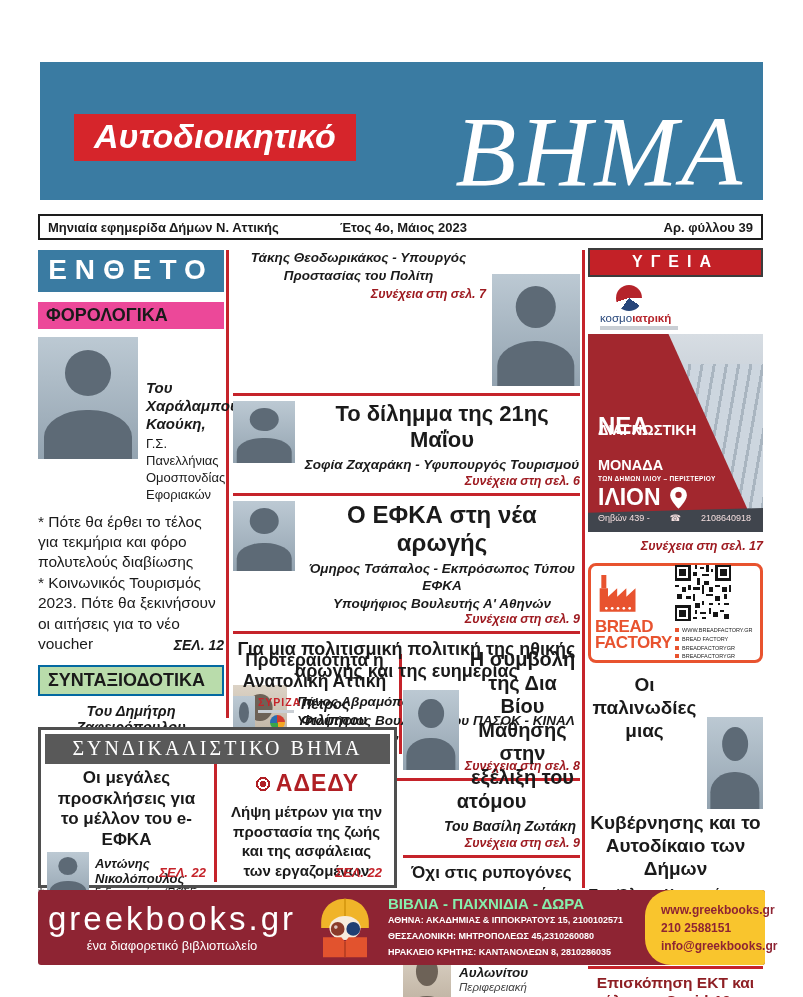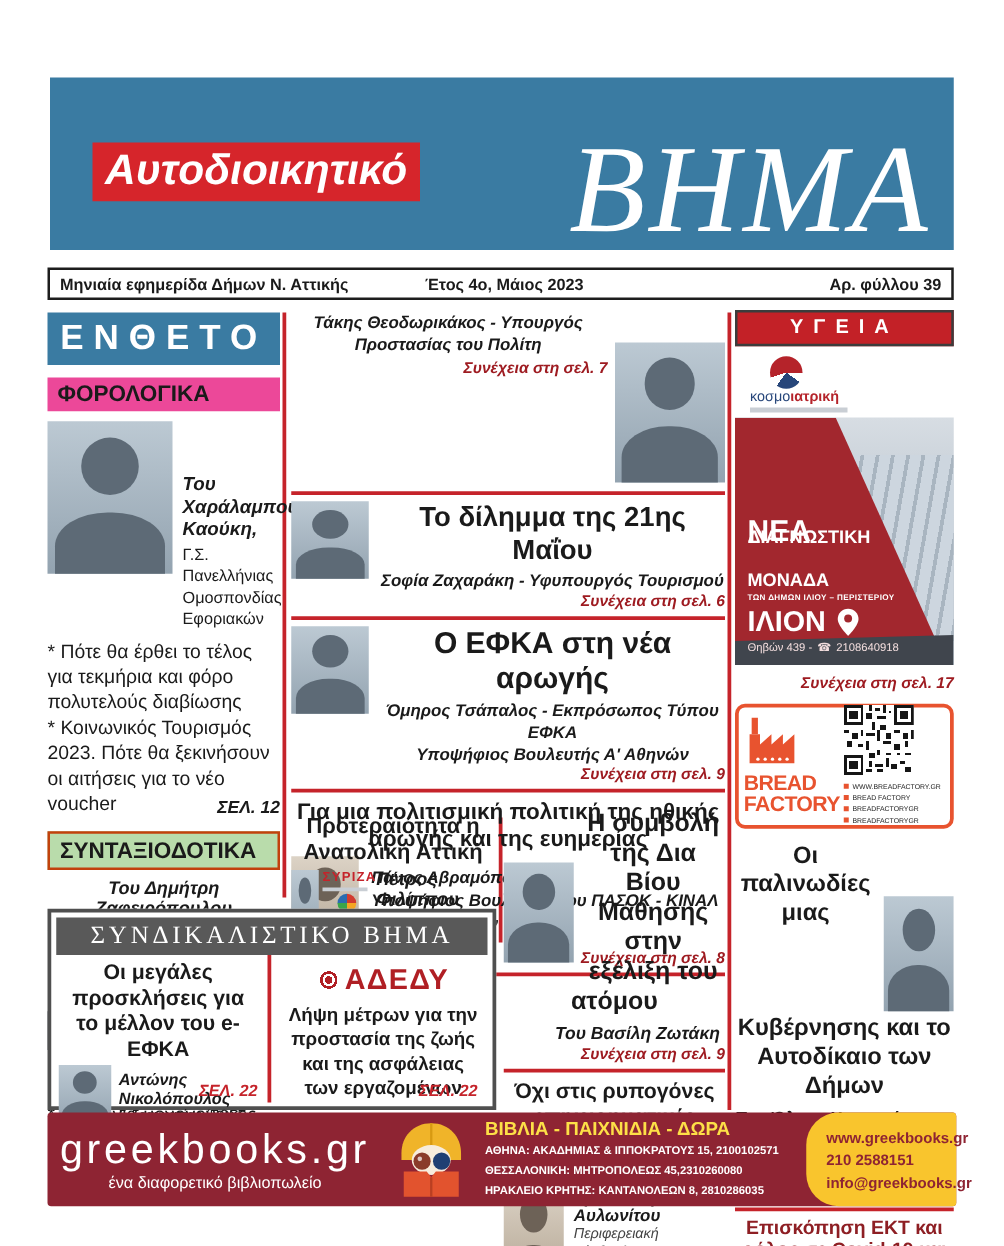--- a/index.html
+++ b/index.html
@@ -4,21 +4,21 @@
 <style>
   *{box-sizing:border-box;margin:0;padding:0}
   html,body{background:#fff}
   #page{position:relative;width:803px;height:997px;background:#fff;
         font-family:"Liberation Sans",sans-serif;color:#1a1a1a;overflow:hidden}
   .abs{position:absolute}
 
   
   .masthead{left:40px;top:62px;width:723px;height:138px;background:#3a7ba2}
   .badge{position:absolute;left:34px;top:52px;background:#d6252b;color:#fff;
-         font-style:italic;font-weight:bold;font-size:34px;padding:5px 10px 8px;line-height:1}
+         font-style:italic;font-weight:bold;font-size:34px;padding:5px 20px 8px;line-height:1}
   .vima{position:absolute;right:18px;bottom:-2px;color:#ffffff;
         font-family:"Liberation Serif",serif;font-style:italic;font-size:100px;line-height:1;letter-spacing:3px}
 
   
   .infobar{left:38px;top:214px;width:725px;height:26px;border:2px solid #1d1d1d;
            display:flex;align-items:center;font-size:13px;font-weight:bold;background:#fff}
   .ib-left{margin-left:8px}
   .ib-center{position:absolute;left:300px}
   .ib-right{margin-left:auto;margin-right:8px}
 
@@ -38,21 +38,21 @@
   .ph.warm::before,.ph.warm::after{background:#6d6257}
   .rule{border-top:3px solid #c5232a;margin:5px 0}
   .cont{color:#9e1b21;font-weight:bold;font-style:italic;font-size:12.5px;text-align:right}
 
   
   .leftcol{left:38px;top:250px;width:186px}
   .entheto{background:#3a7ba2;color:#fff;font-size:28px;font-weight:bold;letter-spacing:8px;
            text-align:center;padding:4px 0 6px}
   .sec-head{font-weight:bold;font-size:18px;padding:3px 8px;margin-top:10px}
   .head-yellow{background:#ec4899}
-  .head-green{background:#b9dcab;border:2px solid #c2410c}
+  .head-green{background:#b9dcab;border:2px solid #0369a1}
   .head-blue{background:#abc8e2;border:2px solid #141414}
   .profile{display:flex;gap:8px;margin-top:8px}
   .ph-kaoukis{width:100px;height:122px}
   .who{padding-top:42px;font-size:13px;line-height:1.3}
   .who .nm{font-weight:bold;font-style:italic;font-size:15px;line-height:1.2;margin-bottom:3px}
   .bullets{margin-top:8px;font-size:15.5px;line-height:1.32}
   .bullets p{position:relative}
   .pg-abs{position:absolute;right:0;bottom:0;font-weight:bold;font-style:italic;font-size:14px}
   .syn-author{font-style:italic;font-weight:bold;text-align:center;font-size:14.5px;margin-top:7px}
   .syn-item{font-size:15.5px;margin-top:4px;line-height:1.3;position:relative}
@@ -135,21 +135,21 @@
   .redpoly{position:absolute;inset:0;background:#a2272e;clip-path:polygon(0 0,46% 0,97% 100%,0 100%)}
   .darkband{position:absolute;left:0;bottom:0;width:100%;height:24px;background:#40454d;
             clip-path:polygon(0 20%,100% 0,100% 100%,0 100%)}
   .adtxt{position:absolute;color:#fff;left:10px;z-index:3}
   .nea{top:78px;font-size:24px;font-weight:bold}
   .diag{top:88px;font-size:14.5px;font-weight:bold}
   .mona{top:123px;font-size:14.5px;font-weight:bold}
   .tinyl{top:141px;font-size:6.5px;font-weight:bold;letter-spacing:.3px}
   .cityrow{top:150px;display:flex;align-items:center;gap:8px}
   .city{font-size:23px;font-weight:bold}
-  .addrrow{top:179px;font-size:9px;display:flex;gap:4px;align-items:center;color:#f3dede}
+  .addrrow{top:179px;font-size:9px;display:flex;gap:20px;align-items:center;color:#f3dede}
   .cont17{margin-top:7px}
   .bread{display:flex;gap:6px;align-items:center;border:3px solid #e8532f;border-radius:8px;
          background:#fff;padding:5px 4px;margin-top:10px;height:100px}
   .bf-left{width:74px}
   .bf-name{color:#e8532f;font-weight:bold;font-size:17px;line-height:.95;letter-spacing:-.5px}
   .bf-right{flex:1;text-align:left}
   .bf-caps{font-size:5.5px;color:#222;line-height:1.6;margin-top:1px}
   .bf-caps div::before{content:"";display:inline-block;width:4px;height:4px;background:#e8532f;margin-right:3px}
   .olga{margin-top:10px;overflow:hidden}
   .olga .ph{float:right;width:56px;height:92px;margin:44px 0 2px 6px}
@@ -161,21 +161,21 @@
   .ekt .t{color:#8e1f24;font-size:15.5px;font-weight:bold;text-align:center;line-height:1.18}
 
   
   .banner{left:38px;top:890px;width:727px;height:75px;background:#8e2433;display:flex;
           align-items:center;border-radius:3px}
   .gb{width:268px;text-align:center;color:#fff}
   .gb-name{font-size:33px;letter-spacing:3px;line-height:1}
   .gb-tag{font-size:13px;margin-top:3px}
   .illu{flex:none;margin:0 6px}
   .binfo{flex:1;padding-left:4px}
-  .binfo .t{color:#fde047;font-weight:bold;font-size:15px}
+  .binfo .t{color:#86efac;font-weight:bold;font-size:15px}
   .binfo .a{color:#fff;font-size:9px;font-weight:bold;line-height:1.55;margin-top:2px}
   .contact{width:120px;height:75px;background:#f9c52d;border-radius:26px 3px 3px 26px;color:#8e2433;
            font-weight:bold;font-size:12px;display:flex;flex-direction:column;justify-content:center;
            gap:4px;padding-left:16px}
 </style>
 </head>
 <body>
 
 <div id="page">
 

